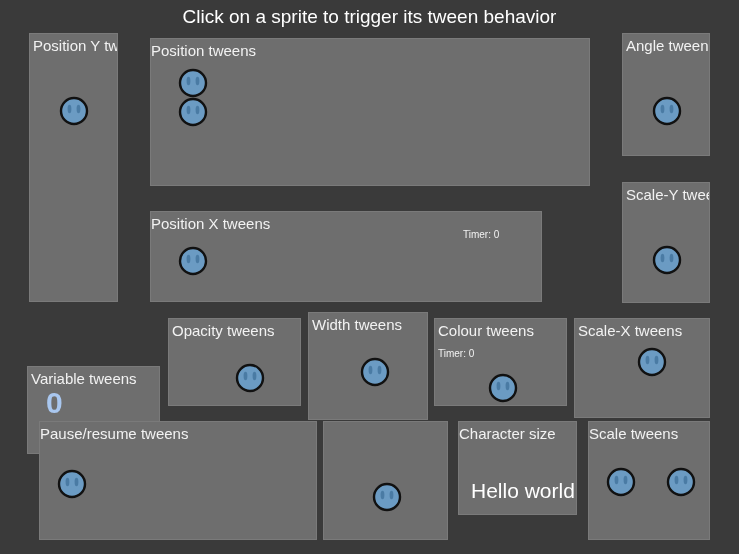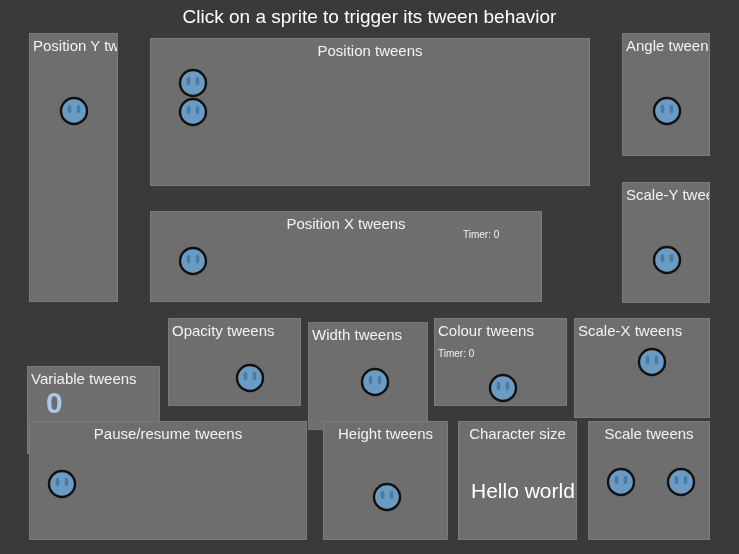--- a/index.html
+++ b/index.html
@@ -44,21 +44,21 @@
     border: 1px solid #7a7a7a;
     box-sizing: border-box;
     overflow: hidden;
   }
 
   .panel-label {
     position: absolute;
     left: 0;
     top: 3px;
     width: 100%;
-    text-align: center;
+    text-align: left;
     color: #f2f2f2;
     font-size: 15px;
     line-height: 18px;
     white-space: nowrap;
   }
   .panel-label.left {
     text-align: left;
     left: 3px;
     width: auto;
   }
@@ -168,21 +168,21 @@
       <div class="panel" style="left: 168px; top: 318px; width: 133px; height: 88px;">
         <div class="panel-label left">Opacity tweens</div>
         <div class="sprite" style="left: 66px; top: 44px;">
           <svg viewBox="0 0 30 30" xmlns="http://www.w3.org/2000/svg">
             <circle cx="15" cy="15" r="13" fill="#6b9bc3" stroke="#111111" stroke-width="2.4"></circle>
             <ellipse cx="10.5" cy="13" rx="1.9" ry="4.2" fill="#4a7ba4"></ellipse>
             <ellipse cx="19.5" cy="13" rx="1.9" ry="4.2" fill="#4a7ba4"></ellipse>
           </svg>
         </div>
       </div>
-      <div class="panel" style="left: 308px; top: 322px; width: 120px; height: 108px;">
+      <div class="panel" style="left: 308px; top: 312px; width: 120px; height: 108px;">
         <div class="panel-label left">Width tweens</div>
         <div class="sprite" style="left: 51px; top: 44px;">
           <svg viewBox="0 0 30 30" xmlns="http://www.w3.org/2000/svg">
             <circle cx="15" cy="15" r="13" fill="#6b9bc3" stroke="#111111" stroke-width="2.4"></circle>
             <ellipse cx="10.5" cy="13" rx="1.9" ry="4.2" fill="#4a7ba4"></ellipse>
             <ellipse cx="19.5" cy="13" rx="1.9" ry="4.2" fill="#4a7ba4"></ellipse>
           </svg>
         </div>
       </div>
       <div class="panel" style="left: 434px; top: 318px; width: 133px; height: 88px;">
@@ -199,41 +199,40 @@
       <div class="panel" style="left: 574px; top: 318px; width: 136px; height: 100px;">
         <div class="panel-label left">Scale-X tweens</div>
         <div class="sprite" style="left: 62px; top: 28px;">
           <svg viewBox="0 0 30 30" xmlns="http://www.w3.org/2000/svg">
             <circle cx="15" cy="15" r="13" fill="#6b9bc3" stroke="#111111" stroke-width="2.4"></circle>
             <ellipse cx="10.5" cy="13" rx="1.9" ry="4.2" fill="#4a7ba4"></ellipse>
             <ellipse cx="19.5" cy="13" rx="1.9" ry="4.2" fill="#4a7ba4"></ellipse>
           </svg>
         </div>
       </div>
-      <div class="panel" style="left: 29px; top: 421px; width: 278px; height: 119px;">
+      <div class="panel" style="left: 39px; top: 421px; width: 278px; height: 119px;">
         <div class="panel-label">Pause/resume tweens</div>
         <div class="sprite" style="left: 17px; top: 47px;">
           <svg viewBox="0 0 30 30" xmlns="http://www.w3.org/2000/svg">
             <circle cx="15" cy="15" r="13" fill="#6b9bc3" stroke="#111111" stroke-width="2.4"></circle>
             <ellipse cx="10.5" cy="13" rx="1.9" ry="4.2" fill="#4a7ba4"></ellipse>
             <ellipse cx="19.5" cy="13" rx="1.9" ry="4.2" fill="#4a7ba4"></ellipse>
           </svg>
         </div>
       </div>
       <div class="panel" style="left: 323px; top: 421px; width: 125px; height: 119px;">
-        <div class="panel-label">Height tweens</div>
         <div class="sprite" style="left: 48px; top: 60px;">
           <svg viewBox="0 0 30 30" xmlns="http://www.w3.org/2000/svg">
             <circle cx="15" cy="15" r="13" fill="#6b9bc3" stroke="#111111" stroke-width="2.4"></circle>
             <ellipse cx="10.5" cy="13" rx="1.9" ry="4.2" fill="#4a7ba4"></ellipse>
             <ellipse cx="19.5" cy="13" rx="1.9" ry="4.2" fill="#4a7ba4"></ellipse>
           </svg>
         </div>
       </div>
-      <div class="panel" style="left: 458px; top: 421px; width: 119px; height: 119px;">
+      <div class="panel" style="left: 458px; top: 421px; width: 119px; height: 94px;">
         <div class="panel-label">Character size</div>
         <div class="body-text" style="left: 12px; top: 59px;">Hello world</div>
       </div>
       <div class="panel" style="left: 588px; top: 421px; width: 122px; height: 119px;">
         <div class="panel-label">Scale tweens</div>
         <div class="sprite" style="left: 17px; top: 45px;">
           <svg viewBox="0 0 30 30" xmlns="http://www.w3.org/2000/svg">
             <circle cx="15" cy="15" r="13" fill="#6b9bc3" stroke="#111111" stroke-width="2.4"></circle>
             <ellipse cx="10.5" cy="13" rx="1.9" ry="4.2" fill="#4a7ba4"></ellipse>
             <ellipse cx="19.5" cy="13" rx="1.9" ry="4.2" fill="#4a7ba4"></ellipse>

